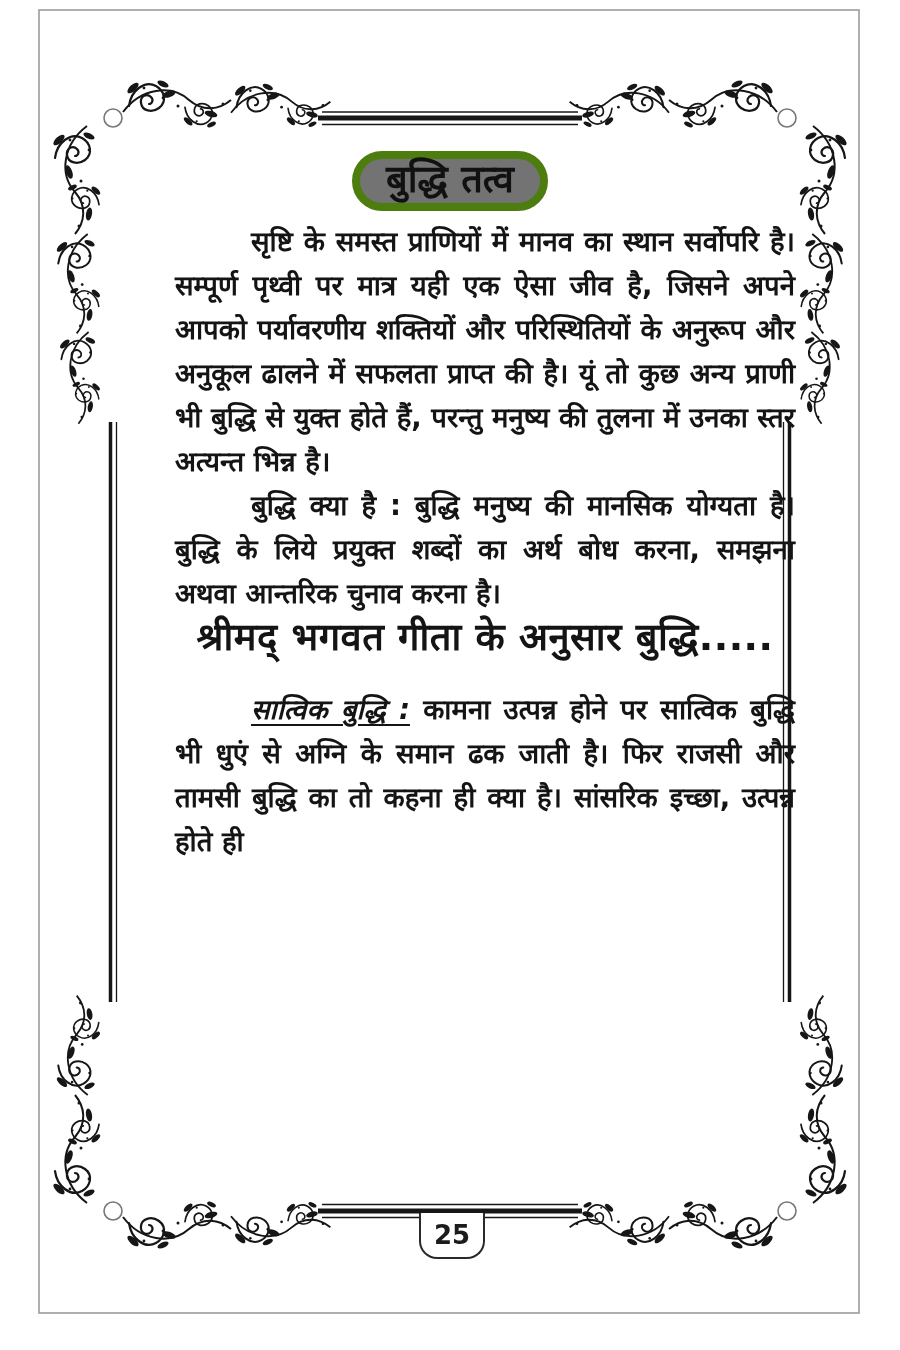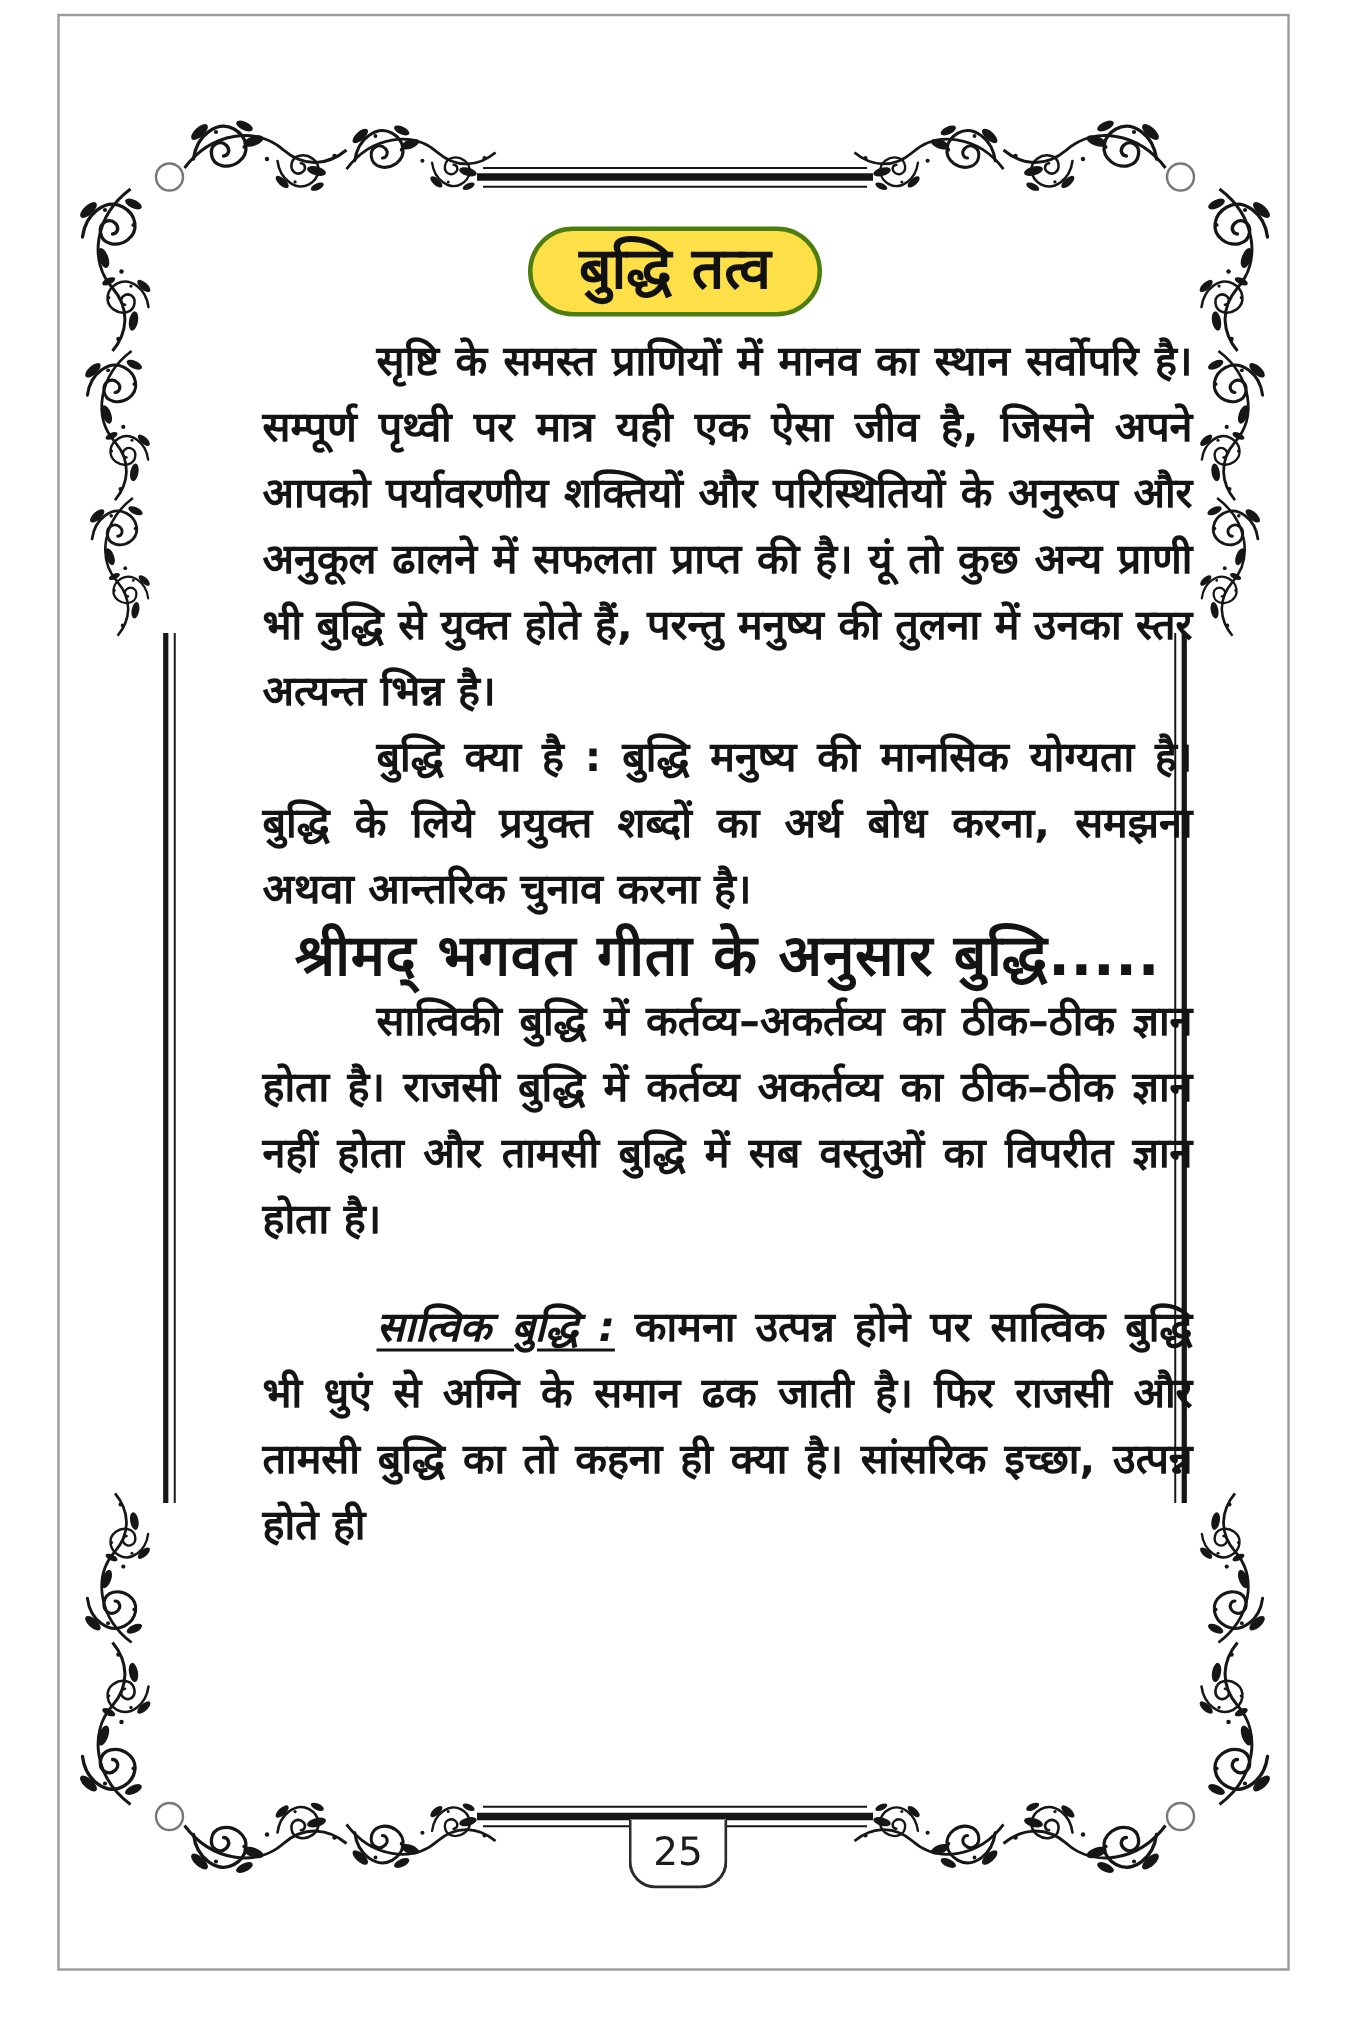--- a/index.html
+++ b/index.html
@@ -7,23 +7,23 @@
     width:900px; height:1350px;
     background:#ffffff;
     font-family:"DejaVu Sans","Liberation Sans",sans-serif;
     position:relative; overflow:hidden;
   }
   .stage { position:absolute; inset:0; }
   svg.frame { position:absolute; left:0; top:0; }
 
   .title-box {
     position:absolute; left:352px; top:151px; width:196px; height:60px;
-    border:3px solid #4d7c0f; border-radius:30px;
+    border:8px solid #4d7c0f; border-radius:30px;
     display:flex; align-items:center; justify-content:center;
-    background:#fde047; box-sizing:border-box;
+    background:#737373; box-sizing:border-box;
   }
   .title-box .title-text {
     font-size:38px; font-weight:800; color:#111111; line-height:1;
     padding-bottom:4px; white-space:nowrap;
   }
 
   .content {
     position:absolute; left:143px; top:219px; width:620px;
     font-size:27.5px; line-height:44px; color:#141414;
     text-align:justify; font-weight:600;margin-left:32px;
@@ -42,21 +42,21 @@
   .para-sattvik { margin-top:28px !important; }
 
   .page-number-tab {
     position:absolute; left:419px; top:1213px; width:62px; height:44px;
     border:2px solid #2a2a2a; border-top:none;
     border-radius:0 0 18px 18px;
     background:#ffffff;
     display:flex; align-items:center; justify-content:center;
   }
   .page-number-tab .pn {
-    font-size:26px; color:#1c1c1c; font-weight:400; line-height:1;
+    font-size:26px; color:#1c1c1c; font-weight:700; line-height:1;
   }
 </style>
 </head>
 <body>
 
 <div class="stage">
 
   <svg class="frame" width="900" height="1350" viewBox="0 0 900 1350">
     <defs>
 
@@ -136,21 +136,20 @@
   </svg>
 
   <div class="title-box">
     <span class="title-text">बुद्धि तत्व</span>
   </div>
 
   <div class="content">
     <p class="indent">सृष्टि  के समस्त प्राणियों में मानव का स्थान सर्वोपरि है। सम्पूर्ण पृथ्वी पर मात्र यही एक ऐसा जीव है, जिसने अपने आपको पर्यावरणीय शक्तियों और परिस्थितियों के अनुरूप और अनुकूल ढालने में सफलता प्राप्त की है। यूं तो कुछ अन्य प्राणी भी बुद्धि से युक्त होते हैं, परन्तु मनुष्य की तुलना में उनका स्तर अत्यन्त भिन्न है।</p>
     <p class="indent"><span class="lead-bold">बुद्धि क्या है :</span><span> बुद्धि मनुष्य की मानसिक योग्यता है। बुद्धि के लिये प्रयुक्त शब्दों का अर्थ बोध करना, समझना अथवा आन्तरिक चुनाव करना है।</span></p>
     <p class="section-heading">श्रीमद् भगवत गीता के अनुसार बुद्धि.....</p>
-    <p class="indent">सात्विकी बुद्धि में कर्तव्य–अकर्तव्य का ठीक–ठीक ज्ञान होता है। राजसी बुद्धि में कर्तव्य अकर्तव्य का ठीक–ठीक ज्ञान नहीं होता और तामसी बुद्धि में सब वस्तुओं का विपरीत ज्ञान होता है।</p>
     <p class="indent para-sattvik"><span class="lead-italic">सात्विक बुद्धि :</span><span> कामना उत्पन्न होने पर सात्विक बुद्धि भी धुएं से अग्नि के समान ढक जाती है। फिर राजसी और तामसी बुद्धि का तो कहना ही क्या है। सांसरिक इच्छा, उत्पन्न होते ही</span></p>
   </div>
 
   <div class="page-number-tab">
     <span class="pn">25</span>
   </div>
 
 </div>
 
 </body></html>

